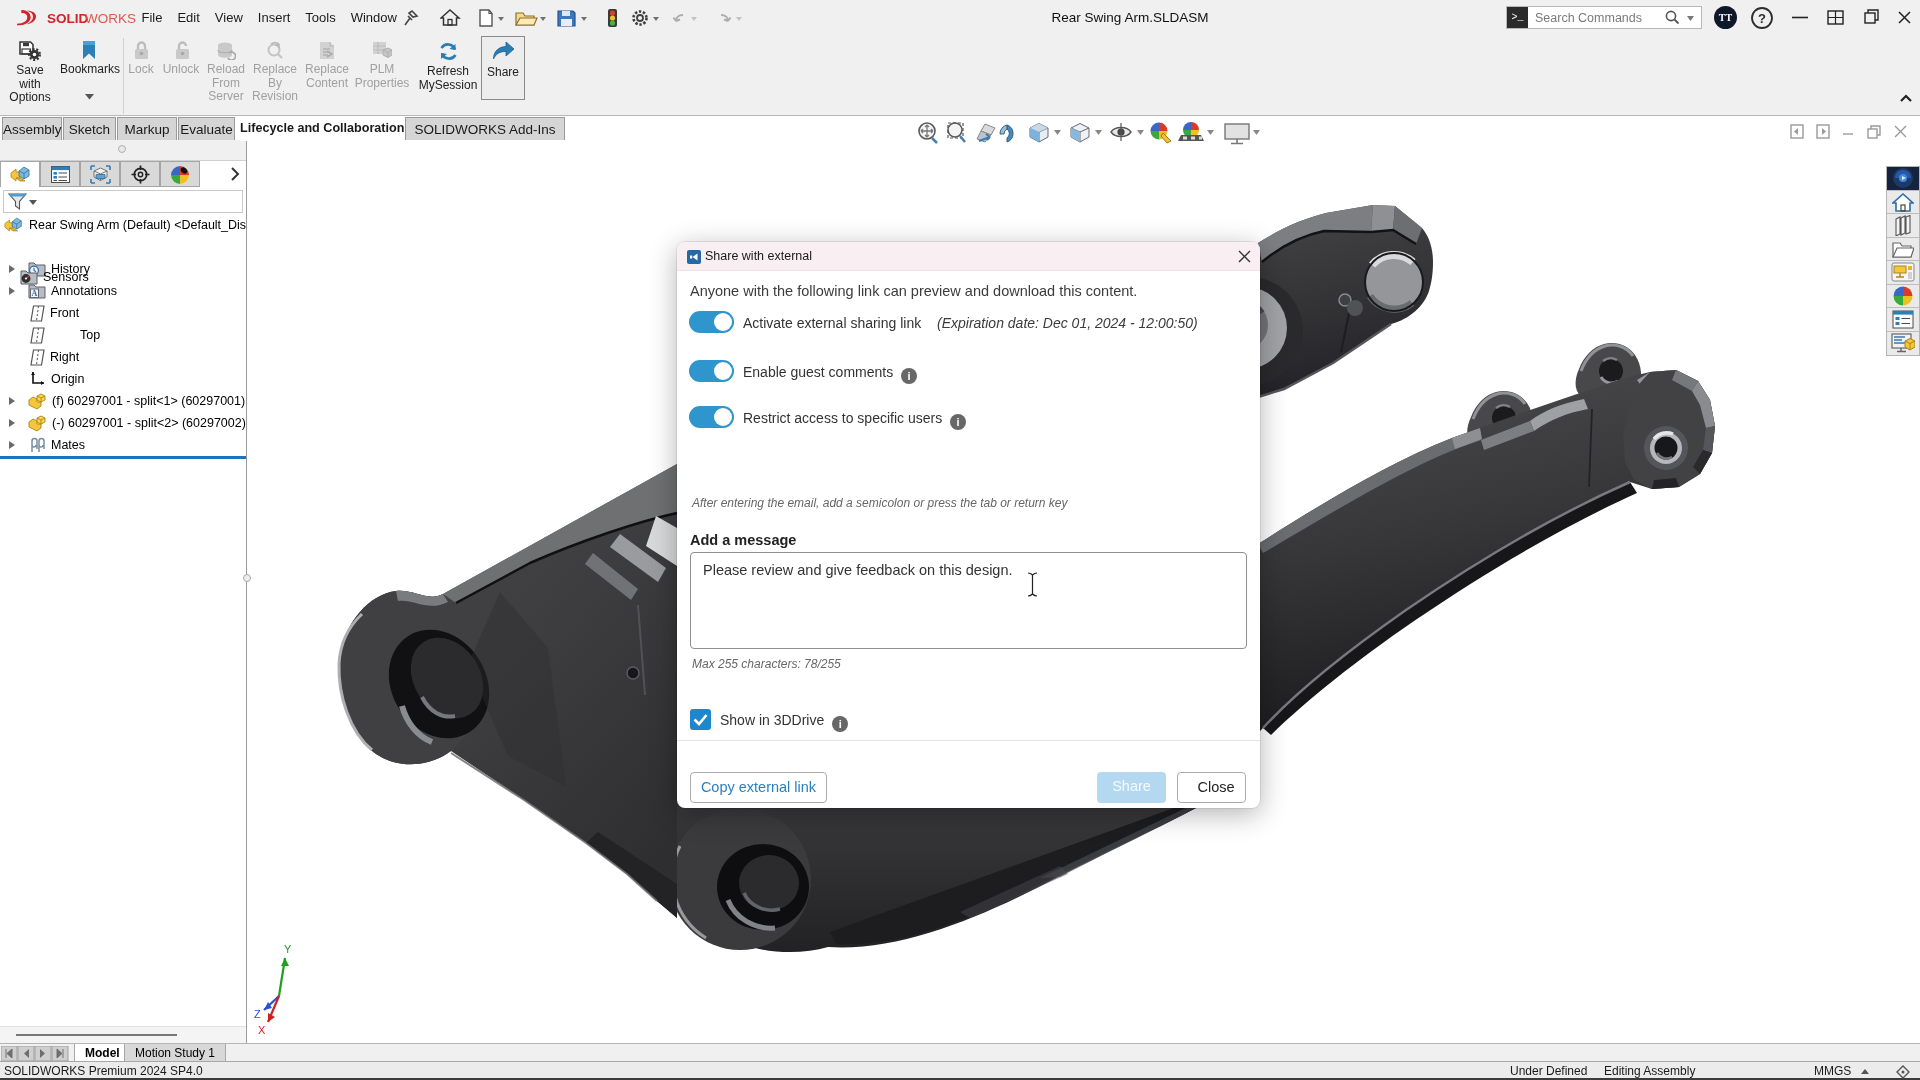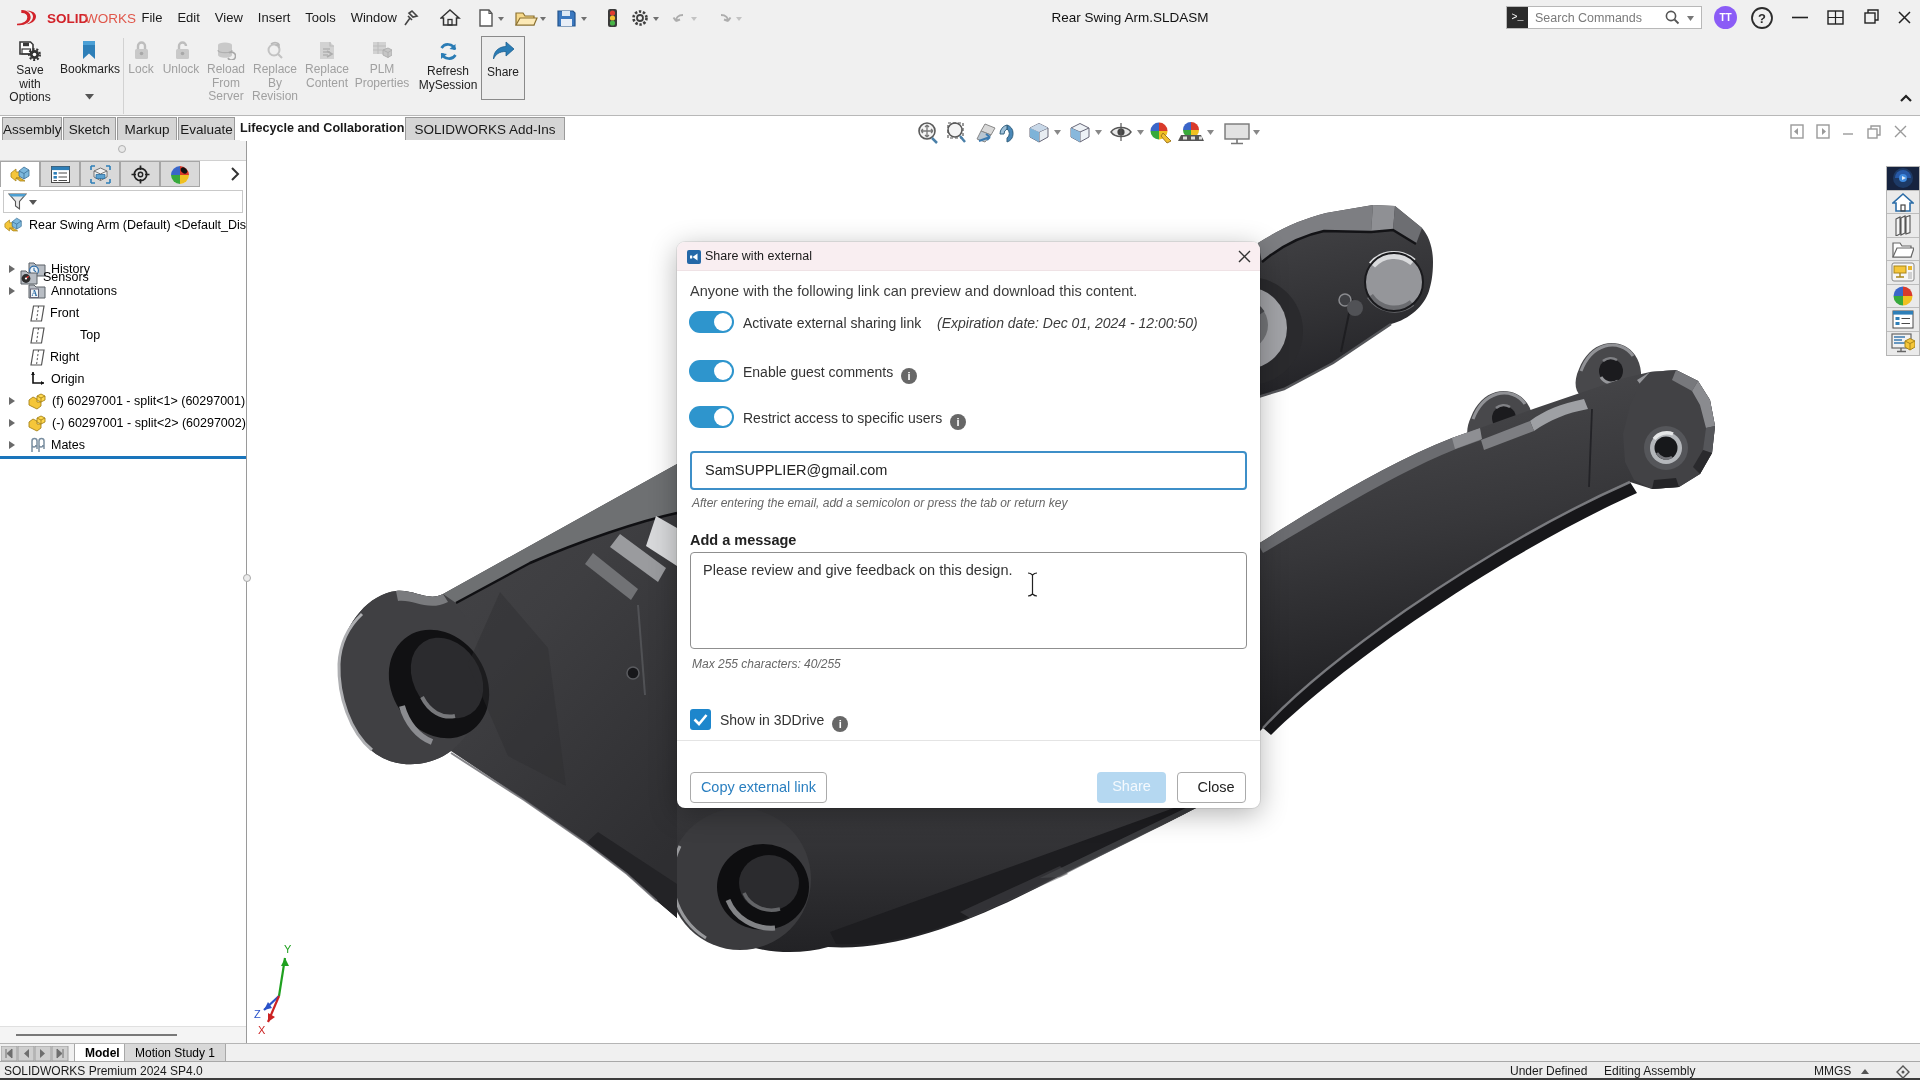--- a/index.html
+++ b/index.html
@@ -9,21 +9,21 @@
 
 
 #titlebar { position:absolute; left:0; top:0; width:1920px; height:35px; background:#f0f0f0; }
 #logo { position:absolute; left:14px; top:6px; }
 .menus { position:absolute; top:0; height:35px; display:flex; align-items:center; font-size:13.5px; color:#1a1a1a; }
 .menus span { padding:0 7.5px; font-size:13px; }
 #doctitle { position:absolute; top:0; left:960px; width:340px; height:35px; line-height:35px; text-align:center; font-size:13.5px; color:#111; }
 #searchbox { position:absolute; left:1506px; top:6px; width:196px; height:23px; background:#fff; border:1px solid #b8b8b8; display:flex; align-items:center; }
 #searchbox .term { width:21px; height:21px; background:#2b2b2b; color:#fff; font-size:10px; display:flex; align-items:center; justify-content:center; font-family:"Liberation Mono",monospace; }
 #searchbox .ph { flex:1; color:#7a7a7a; font-size:12.5px; padding-left:7px; }
-#avatar { position:absolute; left:1714px; top:6px; width:23px; height:23px; border-radius:50%; background:#8b5cf6; color:#fff; font-size:10px; font-weight:bold; text-align:center; line-height:23px; }
+#avatar { position:absolute; left:1714px; top:6px; width:23px; height:23px; border-radius:50%; background:#0f172a; color:#fff; font-size:10px; font-weight:bold; text-align:center; line-height:23px;font-family:Liberation Serif, serif; }
 
 
 #ribbon { position:absolute; left:0; top:35px; width:1920px; height:82px; background:#f0f0f0; border-bottom:1px solid #9a9a9a; }
 .rbtn { position:absolute; top:2px; text-align:center; font-size:12px; color:#222; line-height:13.5px; }
 .rbtn.dis { color:#a0a0a0; }
 .rico { display:block; margin:4px auto 3px auto; }
 #sharebox { position:absolute; left:481px; top:1px; width:44px; height:64px; border:1px solid #8a8a8a; background:#ededed; }
 
 
 #cattabs { position:absolute; left:0; top:115px; width:1920px; height:25px; background:#fff; border-top:1px solid #b8b8b8; }
@@ -714,29 +714,28 @@
   <div class="toggle" style="left:12px;top:69px;"></div>
   <div class="abs" style="left:66px;top:73px;color:#333;">Activate external sharing link</div>
   <div class="abs" style="left:260px;top:73px;font-style:italic;color:#3c3c3c;">(Expiration date: Dec 01, 2024 - 12:00:50)</div>
 
   <div class="toggle" style="left:12px;top:118px;"></div>
   <div class="abs" style="left:66px;top:122px;color:#333;">Enable guest comments <span class="info" style="margin-left:4px;">i</span></div>
 
   <div class="toggle" style="left:12px;top:164px;"></div>
   <div class="abs" style="left:66px;top:168px;color:#333;">Restrict access to specific users <span class="info" style="margin-left:4px;">i</span></div>
 
-  <div id="email">SamSUPPLIER@gmail.com</div>
   <div class="hint" style="left:15px;top:254px;">After entering the email, add a semicolon or press the tab or return key</div>
 
   <div class="abs" style="left:13px;top:290px;font-weight:bold;font-size:14.5px;color:#222;">Add a message</div>
   <div id="msgbox">Please review and give feedback on this design.</div>
   <svg class="abs" style="left:350px;top:330px;" width="11" height="25" viewBox="0 0 11 25">
         <path d="M1 1 C3.5 1 4.5 2 5.5 3 C6.5 2 7.5 1 10 1 M5.5 3 L5.5 22 M1 24 C3.5 24 4.5 23 5.5 22 C6.5 23 7.5 24 10 24" fill="none" stroke="#222" stroke-width="1.2"></path>
       </svg>
-  <div class="hint" style="left:15px;top:415px;">Max 255 characters: 40/255</div>
+  <div class="hint" style="left:15px;top:415px;">Max 255 characters: 78/255</div>
 
   <div class="abs" style="left:13px;top:467px;width:21px;height:21px;background:#1d86cc;border-radius:3px;">
     <svg width="21" height="21" viewBox="0 0 21 21">
           <path d="M4.5 10.5 L9 15 L16.5 6" fill="none" stroke="#fff" stroke-width="2.6"></path>
         </svg>
   </div>
   <div class="abs" style="left:43px;top:470px;color:#333;">Show in 3DDrive <span class="info" style="margin-left:4px;">i</span></div>
 
   <div class="abs" style="left:0px;top:498px;width:583px;height:1px;background:#e4e4e4;"></div>
   <div class="dbtn" style="left:13px;width:137px;background:#fff;border:1px solid #ababab;color:#2a7fc0;">Copy external link</div>

